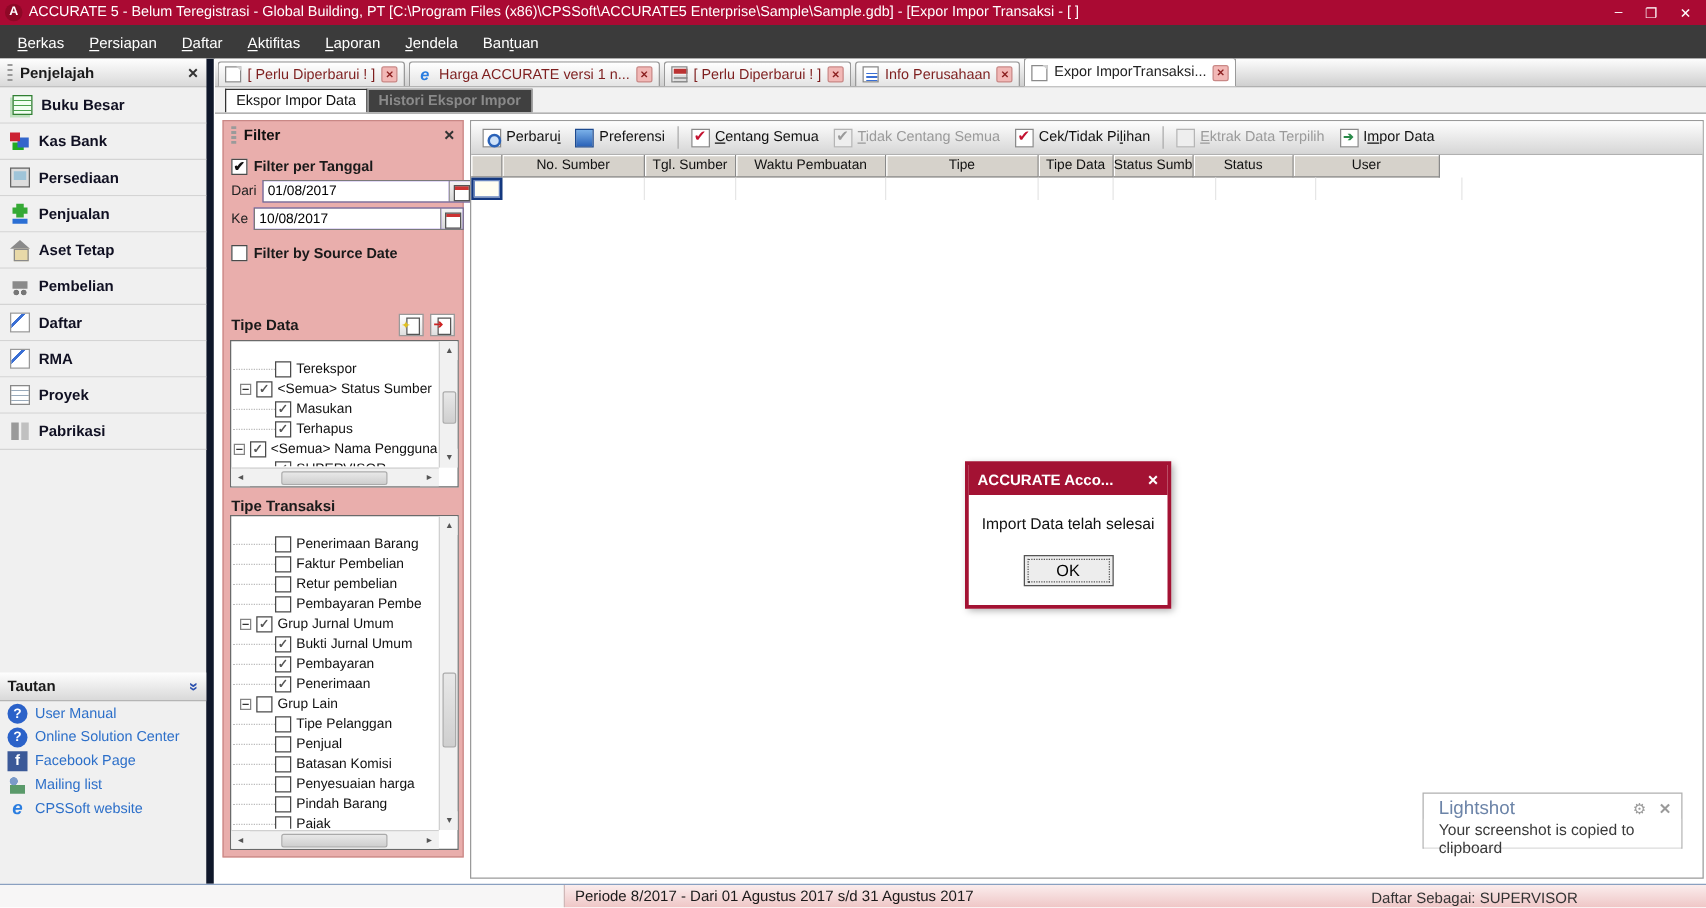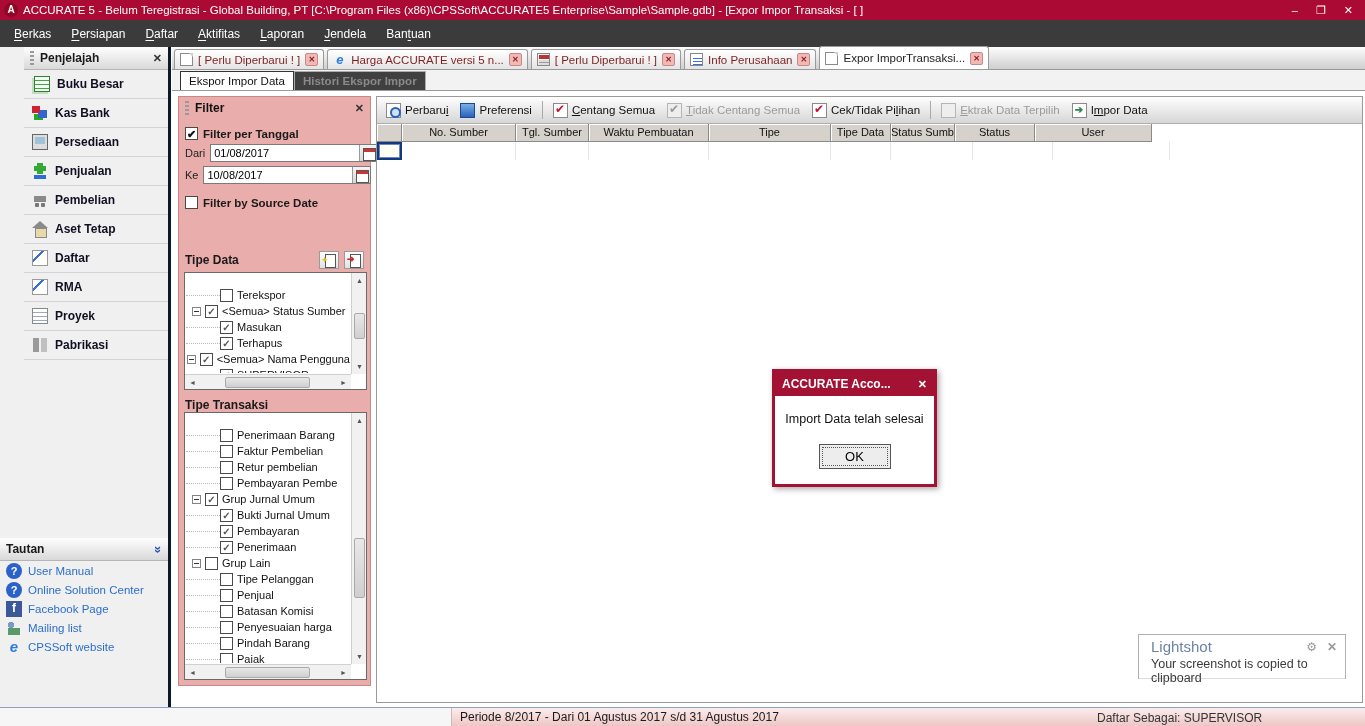--- a/index.html
+++ b/index.html
@@ -15,21 +15,21 @@
 
   
   .menubar { position:absolute; top:20px; left:0; right:0; height:27px; background:#3B3B3B; display:flex; align-items:center; padding-left:4px; }
   .menu-item { color:#fff; font-size:12px; padding:5px 10px; }
   .menu-item u { text-underline-offset:2px; }
 
   
   .app { position:absolute; top:47px; left:0; right:0; bottom:0; background:#fff; }
 
   
-  .sidebar { position:absolute; left:0; top:0; width:171px; bottom:19px; background:#F0F0F0; border-right:3px solid #0f172a;padding-left:24px; }
+  .sidebar { position:absolute; left:0; top:0; width:171px; bottom:19px; background:#F0F0F0; border-right:6px solid #0f172a; }
   .panel-head { height:23px; background:linear-gradient(#FEFEFE,#D9D9D9); border-bottom:1px solid #B5B5B5; display:flex; align-items:center; padding:0 6px; font-weight:bold; font-size:12px; color:#1a1a1a; }
   .grip { width:4px; height:14px; margin-right:6px; background:repeating-linear-gradient(#9a9a9a 0 2px, transparent 2px 4px); }
   .panel-head .spacer { flex:1; }
   .x-btn { font-size:11px; color:#333; font-weight:bold; }
   .side-item { height:29px; display:flex; align-items:center; gap:7px; padding:0 8px; border-bottom:1px solid #D4D4D4; font-weight:bold; font-size:12px; color:#101022; background:#F0F0F0; }
   .tautan-head { position:absolute; left:0; right:0; top:491px; }
   .chev2 { color:#2a4fae; font-weight:bold; transform:rotate(90deg); font-size:13px; }
   .links { position:absolute; left:0; right:0; top:514px; }
   .link-row { height:19px; display:flex; align-items:center; gap:6px; padding:0 6px; color:#2C6FC9; font-size:11.5px; }
 
@@ -190,26 +190,26 @@
         </div>
         <div class="side-item">
           <span class="ic ic-inventory"></span>
           <span>Persediaan</span>
         </div>
         <div class="side-item">
           <span class="ic ic-sales"></span>
           <span>Penjualan</span>
         </div>
         <div class="side-item">
+          <span class="ic ic-fixed-asset"></span>
+          <span>Aset Tetap</span>
+        </div>
+        <div class="side-item">
           <span class="ic ic-purchase"></span>
           <span>Pembelian</span>
-        </div>
-        <div class="side-item">
-          <span class="ic ic-fixed-asset"></span>
-          <span>Aset Tetap</span>
         </div>
         <div class="side-item">
           <span class="ic ic-list-pen"></span>
           <span>Daftar</span>
         </div>
         <div class="side-item">
           <span class="ic ic-list-pen"></span>
           <span>RMA</span>
         </div>
         <div class="side-item">
@@ -251,21 +251,21 @@
   </div>
 
   <div class="tabbar" id="tabbar">
       <div class="tab">
         <span class="tic tic-page"></span>
         <span>[ Perlu Diperbarui ! ]</span>
         <span class="tab-close">✕</span>
       </div>
       <div class="tab">
         <span class="tic tic-ie"></span>
-        <span>Harga ACCURATE versi 5 n...</span>
+        <span>Harga ACCURATE versi 1 n...</span>
         <span class="tab-close">✕</span>
       </div>
       <div class="tab">
         <span class="tic tic-calc"></span>
         <span>[ Perlu Diperbarui ! ]</span>
         <span class="tab-close">✕</span>
       </div>
       <div class="tab">
         <span class="tic tic-info-list"></span>
         <span>Info Perusahaan</span>

